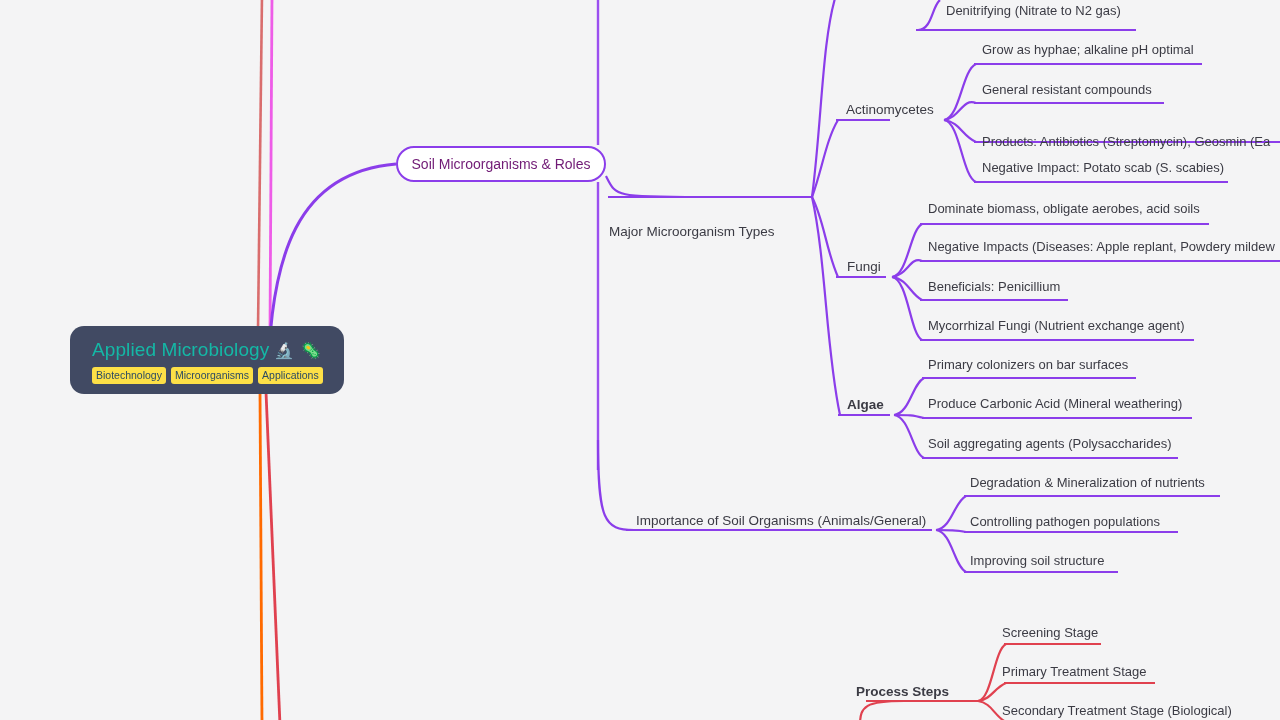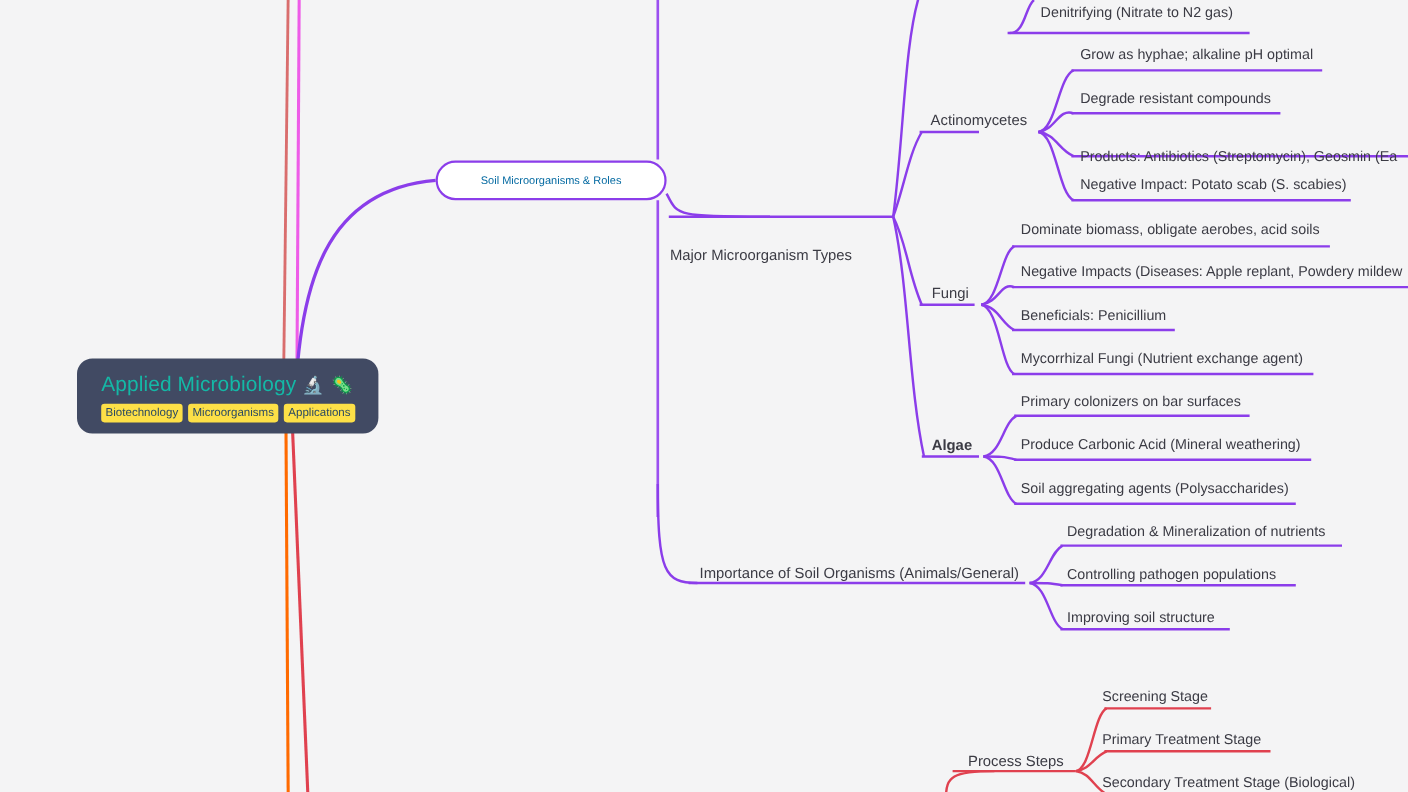--- a/index.html
+++ b/index.html
@@ -68,22 +68,22 @@
     background: #ffffff;
     border: 2px solid #8b3dea;
     border-radius: 18px;
     box-sizing: border-box;
     display: flex;
     align-items: center;
     justify-content: center;
     z-index: 4;
   }
   .box-node span {
-    font-size: 10px;
-    color: #0369a1;
+    font-size: 14px;
+    color: #701a75;
     white-space: nowrap;
   }
 
   
   .txt {
     position: absolute;
     font-size: 13.5px;
     color: #3b3b44;
     white-space: nowrap;
     z-index: 3;
@@ -179,32 +179,32 @@
   </div>
 
   <div class="box-node" style="left:396px; top:146px; width:210px; height:36px;">
     <span>Soil Microorganisms &amp; Roles</span>
   </div>
 
   <div class="txt" style="left:609px; top:180px;margin-top:44px;">Major Microorganism Types</div>
 
   <div class="txt" style="left:636px; top:513px;">Importance of Soil Organisms (Animals/General)</div>
 
-  <div class="txt" style="left:880px; top:684px;">Process Steps</div>
+  <div class="txt" style="left:856px; top:684px;font-weight:bold;">Process Steps</div>
 
   <div class="txt" style="left:846px; top:102px;">Actinomycetes</div>
 
   <div class="txt" style="left:847px; top:259px;">Fungi</div>
 
   <div class="txt" style="left:847px; top:397px;font-weight:bold;">Algae</div>
 
   <div class="txt small" style="left:946px; top:3px;">Denitrifying (Nitrate to N2 gas)</div>
 
   <div class="txt small" style="left:982px; top:42px;">Grow as hyphae; alkaline pH optimal</div>
-  <div class="txt small" style="left:982px; top:82px;">Degrade resistant compounds</div>
+  <div class="txt small" style="left:982px; top:82px;">General resistant compounds</div>
   <div class="txt small" style="left:982px; top:134px;">Products: Antibiotics (Streptomycin), Geosmin (Ea</div>
   <div class="txt small" style="left:982px; top:160px;">Negative Impact: Potato scab (S. scabies)</div>
 
   <div class="txt small" style="left:928px; top:201px;">Dominate biomass, obligate aerobes, acid soils</div>
   <div class="txt small" style="left:928px; top:239px;">Negative Impacts (Diseases: Apple replant, Powdery mildew</div>
   <div class="txt small" style="left:928px; top:279px;">Beneficials: Penicillium</div>
   <div class="txt small" style="left:928px; top:318px;">Mycorrhizal Fungi (Nutrient exchange agent)</div>
 
   <div class="txt small" style="left:928px; top:357px;">Primary colonizers on bar surfaces</div>
   <div class="txt small" style="left:928px; top:396px;">Produce Carbonic Acid (Mineral weathering)</div>

